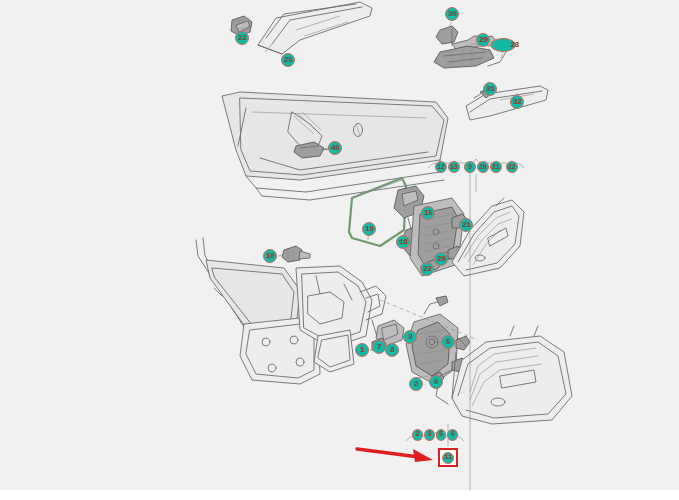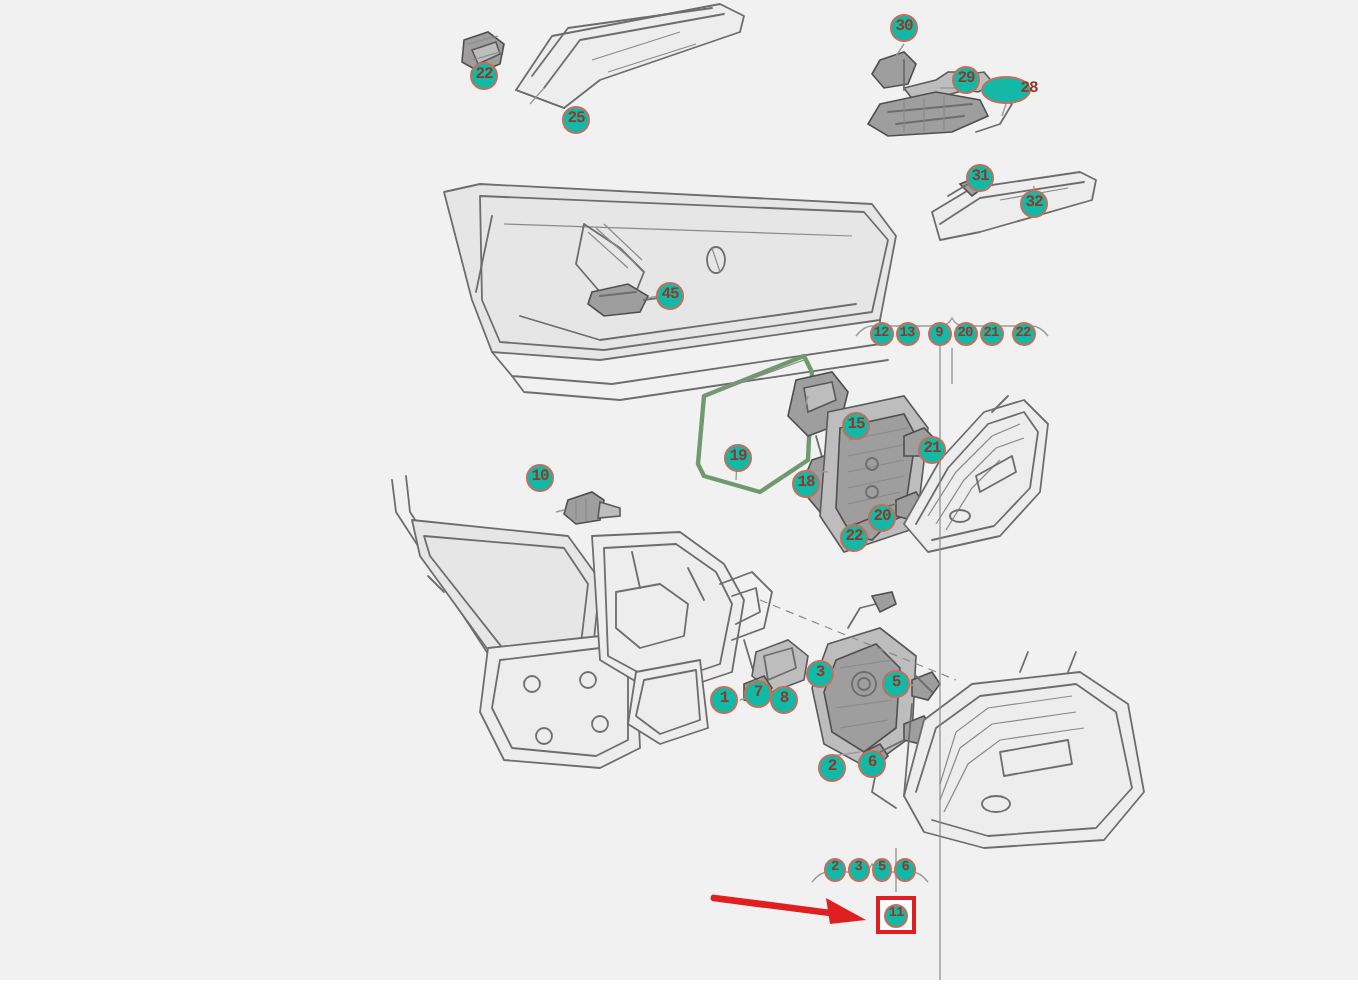--- a/index.html
+++ b/index.html
@@ -287,21 +287,21 @@
   <div class="callout c-sm" style="left:503px;top:45px;padding-left:23px;">28</div>
   <div class="callout c-sm" style="left:490px;top:89px;">31</div>
   <div class="callout c-sm" style="left:517px;top:86px;margin-top:16px;">32</div>
   <div class="callout c-sm" style="left:335px;top:148px;">45</div>
   <div class="callout c-sm" style="left:369px;top:229px;">19</div>
   <div class="callout c-sm" style="left:402px;top:213px;margin-left:26px;">15</div>
   <div class="callout c-sm" style="left:403px;top:242px;">18</div>
   <div class="callout c-sm" style="left:466px;top:225px;">21</div>
   <div class="callout c-sm" style="left:441px;top:259px;">20</div>
   <div class="callout c-sm" style="left:427px;top:269px;">22</div>
-  <div class="callout c-sm" style="left:270px;top:239px;">10</div>
+  <div class="callout c-sm" style="left:270px;top:256px;">10</div>
   <div class="callout c-sm" style="left:362px;top:350px;">1</div>
   <div class="callout c-sm" style="left:379px;top:347px;">7</div>
   <div class="callout c-sm" style="left:392px;top:350px;">8</div>
   <div class="callout c-sm" style="left:410px;top:337px;">3</div>
   <div class="callout c-sm" style="left:448px;top:342px;">5</div>
   <div class="callout c-sm" style="left:416px;top:384px;">2</div>
   <div class="callout c-sm" style="left:436px;top:382px;">6</div>
 
   <div class="group-box" style="left:430px;top:160px;width:92px;height:14px;">
     <div class="callout c-tiny" style="position:relative;left:auto;top:auto;transform:none;">12</div>

